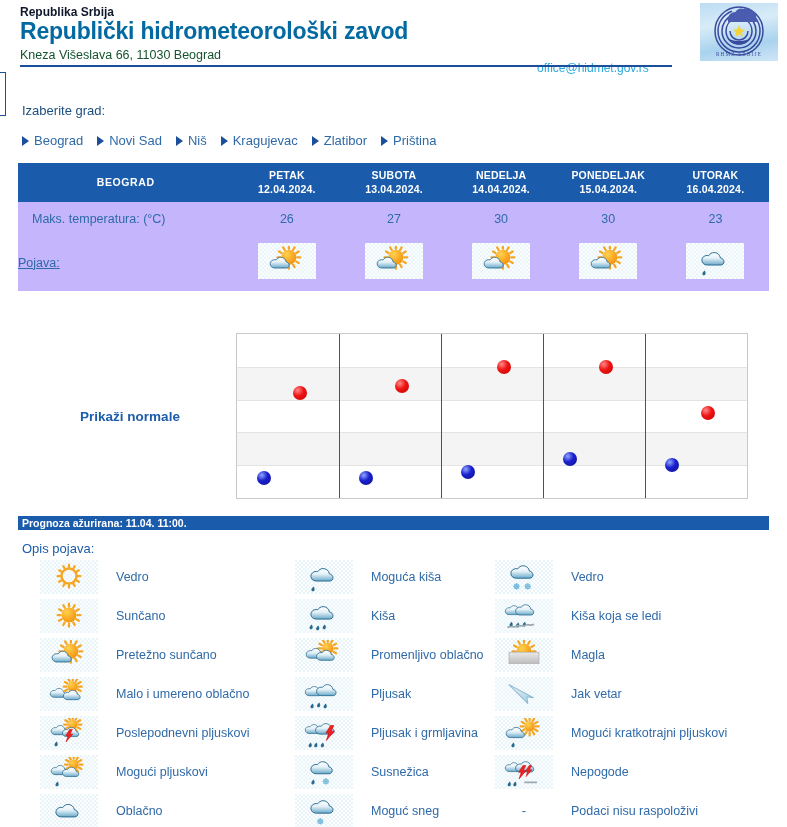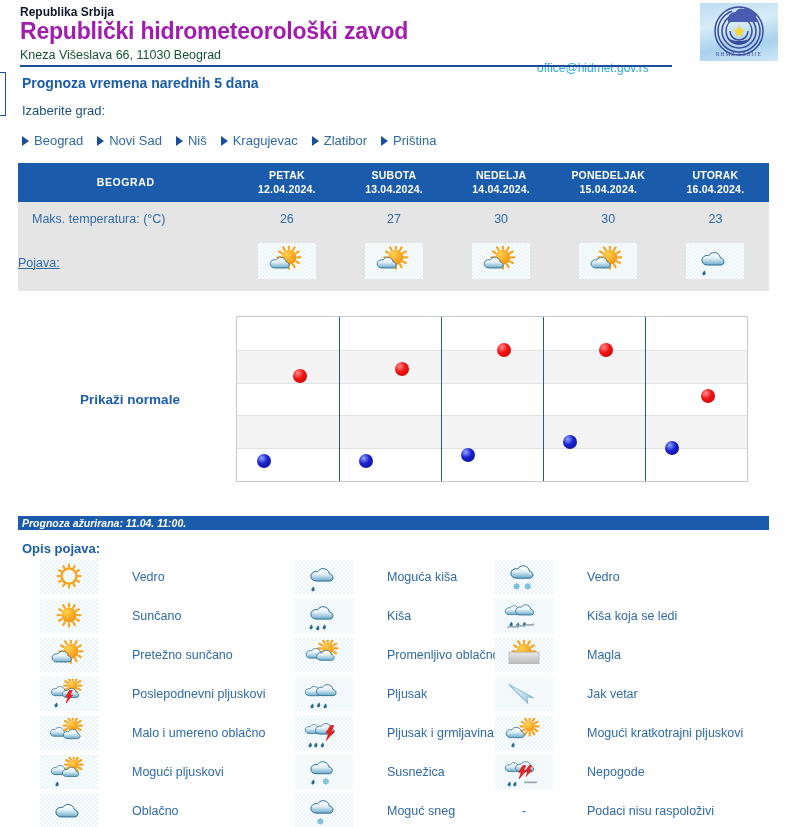--- a/index.html
+++ b/index.html
@@ -13,21 +13,21 @@
   .page { position: relative; width: 787px; height: 827px; }
 
   
   .header { position: relative; height: 66px; }
   .hdr-sub {
     position: absolute; left: 20px; top: 5px;
     font-size: 12px; font-weight: bold; color: #0f172a; letter-spacing: 0;
   }
   .hdr-title {
     position: absolute; left: 20px; top: 18px;
-    font-size: 23px; font-weight: bold; color: #a21caf;
+    font-size: 23px; font-weight: bold; color: #0369a1;
     letter-spacing: -0.2px;
   }
   .hdr-addr {
     position: absolute; left: 20px; top: 48px;
     font-size: 12.5px; color: #14532d;
   }
   .hdr-mail {
     position: absolute; left: 537px; top: 28px;
     font-size: 12px; color: #2aa9e0; text-decoration: none; margin-top: 33px;
   }
@@ -75,21 +75,21 @@
     border-collapse: collapse;
   }
   .fc-table thead th {
     background: #1a5bac; color: #fff; font-size: 10.5px; font-weight: bold;
     padding: 5px 0 6px; line-height: 1.35; text-align: center;
     letter-spacing: 0.2px;
   }
   .fc-table thead th.city { font-size: 10.5px; letter-spacing: 0.6px; }
   .fc-table tbody td {
     font-size: 12.5px; color: #2f6aa8; text-align: center;
-    padding: 10px 0; background: #e5e5e5;
+    padding: 10px 0; background: #c4b5fd;
   }
   .fc-table tbody td.rowlab {
     text-align: left; padding-left: 14px; color: #2f6aa8; white-space: nowrap;
   }
   .fc-table tbody tr.icon-row td { padding: 7px 0 9px; vertical-align: middle; text-decoration: underline; }
   .col-lab { width: 215px; }
   .col-day { width: 107px; }
 
   
   .tile {
@@ -98,21 +98,21 @@
     background-image:
       linear-gradient(45deg, rgba(255,255,255,.85) 25%, transparent 25%, transparent 75%, rgba(255,255,255,.85) 75%),
       linear-gradient(45deg, rgba(255,255,255,.85) 25%, transparent 25%, transparent 75%, rgba(255,255,255,.85) 75%);
     background-size: 4px 4px;
     background-position: 0 0, 2px 2px;
     position: relative;
   }
   .tile svg { position: absolute; left: 50%; top: 50%; transform: translate(-50%,-50%); }
 
   
-  .chart-wrap { position: absolute; left: 0; top: 308px; width: 761px; height: 185px; }
+  .chart-wrap { position: absolute; left: 0; top: 325px; width: 761px; height: 185px; }
   .chart-side {
     position: absolute; left: 40px; top: 84px; width: 180px;
     text-align: center; font-size: 13.5px; font-weight: bold; color: #1b5cab;
   }
   .chart-box { position: absolute; left: 236px; top: 8px; width: 512px; height: 166px; }
   .plot {
     position: absolute; inset: 0;
     border: 1px solid #c9c9c9;
     background: #ffffff;
     overflow: hidden;
@@ -124,36 +124,36 @@
   .dot.max {
     background: radial-gradient(circle at 34% 30%, #ff8b8b 0%, #f01515 42%, #c20000 100%);
   }
   .dot.min {
     background: radial-gradient(circle at 34% 30%, #8fa7ff 0%, #1a20cf 42%, #0d1288 100%);
   }
 
   
   .upd-bar {
     position: absolute; left: 18px; top: 516px; width: 751px; height: 14px;
-    background: #1a5bac; color: #fff; font-size: 10.5px; font-style: italic;
+    background: #1a5bac; color: #fff; font-size: 10.5px; 
     font-weight: bold; padding: 0 0 0 4px; line-height: 14px; white-space: nowrap;
   }
 
   
   .leg-title {
     position: absolute; left: 22px; top: 541px;
-    font-size: 13px; font-weight: bold; color: #1b5cab;
+    font-size: 13px; font-weight: normal; color: #1b5cab;
   }
   .legend { position: absolute; left: 0; top: 557px; width: 787px; display: flex; }
   .leg-col { width: 203px; }
   .leg-col.c1 { margin-left: 40px; width: 255px; }
   .leg-col.c2 { width: 200px; }
   .leg-col.c3 { width: 280px; }
   .leg-row {
-    display: flex; align-items: center; height: 39px; gap: 16px;
+    display: flex; align-items: center; height: 39px; gap: 0;
   }
   .leg-row .tile { width: 58px; height: 34px; flex: 0 0 58px; }
   .leg-row .dash {
     width: 58px; flex: 0 0 58px; text-align: center;
     font-size: 13px; color: #2f6aa8;
   }
   .leg-lbl {
     font-size: 12.5px; color: #2f6aa8; padding-left: 18px; white-space: nowrap;
   }
 </style>
@@ -186,21 +186,20 @@
         <path d="M28 16c0-4 3.5-7 7.5-7 1.5-3 5-4.5 8-3 2.5-2 6.5-1 8 1.8 3.5.4 5.5 3.6 4.6 6.6 1.6 1.3 1.6 3.4.4 4.6H28z" fill="#4a5cb0"></path>
         <path d="M39 22l1.9 4.2 4.1.5-3.1 2.8.9 4.2-3.8-2.2-3.8 2.2.9-4.2-3.1-2.8 4.1-.5z" fill="#f5d53a"></path>
         <path d="M39 38c-6 0-10-1.5-12-3 3.5 5 7.5 6.5 12 6.5s8.5-1.5 12-6.5c-2 1.5-6 3-12 3z" fill="#3a4a9e"></path>
         <text x="39" y="53" font-family="'Liberation Serif',serif" font-size="5.2" fill="#3a4a9e" text-anchor="middle" letter-spacing="1.2">RHMZ SRBIJE</text>
       </svg>
     </div>
   </div>
 
   <div class="edge-box"></div>
 
-  <div class="sec-title">Prognoza vremena narednih 5 dana</div>
   <div class="choose-lbl">Izaberite grad:</div>
 
   <div class="city-nav" id="city-nav">
       <a href="#" class="city-link">
         <span class="tri"></span>
         <span>Beograd</span>
       </a>
       <a href="#" class="city-link">
         <span class="tri"></span>
         <span>Novi Sad</span>
@@ -667,20 +666,71 @@
                 </radialGradient>
     <linearGradient id="fg" x1="0" y1="0" x2="0" y2="1">
       <stop offset="0" stop-color="#e9e9e9"></stop>
                   <stop offset="1" stop-color="#bdbdbd"></stop>
                 </linearGradient>
     <linearGradient id="wg" x1="0" y1="0" x2="1" y2="1">
       <stop offset="0" stop-color="#f2f8fc"></stop>
                   <stop offset="1" stop-color="#9fc8de"></stop>
                 </linearGradient>
   </defs>
+              <line x1="32.5" y1="8" x2="35.7" y2="8" stroke="#f5a623" stroke-width="2.4" stroke-linecap="round"></line>
+              <line x1="31.629165124598853" y1="11.25" x2="34.40044641670906" y2="12.849999999999998" stroke="#f5a623" stroke-width="2.4" stroke-linecap="round"></line>
+              <line x1="29.25" y1="13.62916512459885" x2="30.85" y2="16.400446416709052" stroke="#f5a623" stroke-width="2.4" stroke-linecap="round"></line>
+              <line x1="26" y1="14.5" x2="26" y2="17.7" stroke="#f5a623" stroke-width="2.4" stroke-linecap="round"></line>
+              <line x1="22.75" y1="13.629165124598853" x2="21.150000000000002" y2="16.400446416709055" stroke="#f5a623" stroke-width="2.4" stroke-linecap="round"></line>
+              <line x1="20.370834875401147" y1="11.25" x2="17.599553583290945" y2="12.849999999999998" stroke="#f5a623" stroke-width="2.4" stroke-linecap="round"></line>
+              <line x1="19.5" y1="8" x2="16.3" y2="8.000000000000002" stroke="#f5a623" stroke-width="2.4" stroke-linecap="round"></line>
+              <line x1="20.370834875401147" y1="4.750000000000002" x2="17.599553583290945" y2="3.150000000000003" stroke="#f5a623" stroke-width="2.4" stroke-linecap="round"></line>
+              <line x1="22.749999999999996" y1="2.370834875401151" x2="21.149999999999995" y2="-0.4004464167090518" stroke="#f5a623" stroke-width="2.4" stroke-linecap="round"></line>
+              <line x1="26" y1="1.5" x2="25.999999999999996" y2="-1.6999999999999993" stroke="#f5a623" stroke-width="2.4" stroke-linecap="round"></line>
+              <line x1="29.25" y1="2.3708348754011492" x2="30.85" y2="-0.40044641670905357" stroke="#f5a623" stroke-width="2.4" stroke-linecap="round"></line>
+              <line x1="31.62916512459885" y1="4.749999999999997" x2="34.40044641670905" y2="3.149999999999996" stroke="#f5a623" stroke-width="2.4" stroke-linecap="round"></line>
+              <circle cx="26" cy="8" r="5.5" fill="url(#sg)" stroke="none" stroke-width="0"></circle>
+              <g transform="translate(2,10) scale(0.68)">
+      <path d="M6 14c-3.3 0-6-2.4-6-5.4S2.7 3.2 6 3.2c.6 0 1.2.1 1.7.3C8.9 1.4 11.2 0 13.8 0c3.6 0 6.6 2.6 7 6 2.3.3 4 2.1 4 4.3 0 2.1-1.6 3.7-3.7 3.7z" fill="url(#cg)" stroke="#2a6b8f" stroke-width="1.1" stroke-linejoin="round"></path>
+              </g>
+              <g transform="translate(16,12) scale(0.72)">
+      <path d="M6 14c-3.3 0-6-2.4-6-5.4S2.7 3.2 6 3.2c.6 0 1.2.1 1.7.3C8.9 1.4 11.2 0 13.8 0c3.6 0 6.6 2.6 7 6 2.3.3 4 2.1 4 4.3 0 2.1-1.6 3.7-3.7 3.7z" fill="url(#cg)" stroke="#2a6b8f" stroke-width="1.1" stroke-linejoin="round"></path>
+              </g>
+            </svg>
+          </span>
+          <span class="leg-lbl">Malo i umereno oblačno</span>
+        </div>
+        <div class="leg-row">
+          <span class="tile">
+            <svg width="42" height="30" viewBox="0 0 44 32">
+              <defs>
+    <linearGradient id="cg" x1="0" y1="0" x2="0" y2="1">
+      <stop offset="0" stop-color="#ffffff"></stop>
+                  <stop offset=".45" stop-color="#e4f1f8"></stop>
+                  <stop offset="1" stop-color="#6aa9c9"></stop>
+                </linearGradient>
+    <linearGradient id="cg2" x1="0" y1="0" x2="0" y2="1">
+      <stop offset="0" stop-color="#ffffff"></stop>
+                  <stop offset=".5" stop-color="#cfe6f3"></stop>
+                  <stop offset="1" stop-color="#4f90b4"></stop>
+                </linearGradient>
+    <radialGradient id="sg" cx=".35" cy=".3" r=".85">
+      <stop offset="0" stop-color="#ffd24d"></stop>
+                  <stop offset=".55" stop-color="#f9a825"></stop>
+                  <stop offset="1" stop-color="#ef8e00"></stop>
+                </radialGradient>
+    <linearGradient id="fg" x1="0" y1="0" x2="0" y2="1">
+      <stop offset="0" stop-color="#e9e9e9"></stop>
+                  <stop offset="1" stop-color="#bdbdbd"></stop>
+                </linearGradient>
+    <linearGradient id="wg" x1="0" y1="0" x2="1" y2="1">
+      <stop offset="0" stop-color="#f2f8fc"></stop>
+                  <stop offset="1" stop-color="#9fc8de"></stop>
+                </linearGradient>
+  </defs>
               <line x1="32" y1="7" x2="35.2" y2="7" stroke="#f5a623" stroke-width="2.4" stroke-linecap="round"></line>
               <line x1="31.196152422706632" y1="10" x2="33.967433714816835" y2="11.599999999999998" stroke="#f5a623" stroke-width="2.4" stroke-linecap="round"></line>
               <line x1="29" y1="12.196152422706632" x2="30.6" y2="14.967433714816835" stroke="#f5a623" stroke-width="2.4" stroke-linecap="round"></line>
               <line x1="26" y1="13" x2="26" y2="16.2" stroke="#f5a623" stroke-width="2.4" stroke-linecap="round"></line>
               <line x1="23" y1="12.196152422706632" x2="21.400000000000002" y2="14.967433714816835" stroke="#f5a623" stroke-width="2.4" stroke-linecap="round"></line>
               <line x1="20.803847577293368" y1="10" x2="18.032566285183165" y2="11.599999999999998" stroke="#f5a623" stroke-width="2.4" stroke-linecap="round"></line>
               <line x1="20" y1="7.000000000000001" x2="16.8" y2="7.000000000000001" stroke="#f5a623" stroke-width="2.4" stroke-linecap="round"></line>
               <line x1="20.803847577293368" y1="4.000000000000002" x2="18.032566285183165" y2="2.400000000000003" stroke="#f5a623" stroke-width="2.4" stroke-linecap="round"></line>
               <line x1="22.999999999999996" y1="1.8038475772933698" x2="21.399999999999995" y2="-0.9674337148168322" stroke="#f5a623" stroke-width="2.4" stroke-linecap="round"></line>
               <line x1="26" y1="1" x2="26" y2="-2.1999999999999993" stroke="#f5a623" stroke-width="2.4" stroke-linecap="round"></line>
@@ -720,71 +770,20 @@
                 </radialGradient>
     <linearGradient id="fg" x1="0" y1="0" x2="0" y2="1">
       <stop offset="0" stop-color="#e9e9e9"></stop>
                   <stop offset="1" stop-color="#bdbdbd"></stop>
                 </linearGradient>
     <linearGradient id="wg" x1="0" y1="0" x2="1" y2="1">
       <stop offset="0" stop-color="#f2f8fc"></stop>
                   <stop offset="1" stop-color="#9fc8de"></stop>
                 </linearGradient>
   </defs>
-              <line x1="32.5" y1="8" x2="35.7" y2="8" stroke="#f5a623" stroke-width="2.4" stroke-linecap="round"></line>
-              <line x1="31.629165124598853" y1="11.25" x2="34.40044641670906" y2="12.849999999999998" stroke="#f5a623" stroke-width="2.4" stroke-linecap="round"></line>
-              <line x1="29.25" y1="13.62916512459885" x2="30.85" y2="16.400446416709052" stroke="#f5a623" stroke-width="2.4" stroke-linecap="round"></line>
-              <line x1="26" y1="14.5" x2="26" y2="17.7" stroke="#f5a623" stroke-width="2.4" stroke-linecap="round"></line>
-              <line x1="22.75" y1="13.629165124598853" x2="21.150000000000002" y2="16.400446416709055" stroke="#f5a623" stroke-width="2.4" stroke-linecap="round"></line>
-              <line x1="20.370834875401147" y1="11.25" x2="17.599553583290945" y2="12.849999999999998" stroke="#f5a623" stroke-width="2.4" stroke-linecap="round"></line>
-              <line x1="19.5" y1="8" x2="16.3" y2="8.000000000000002" stroke="#f5a623" stroke-width="2.4" stroke-linecap="round"></line>
-              <line x1="20.370834875401147" y1="4.750000000000002" x2="17.599553583290945" y2="3.150000000000003" stroke="#f5a623" stroke-width="2.4" stroke-linecap="round"></line>
-              <line x1="22.749999999999996" y1="2.370834875401151" x2="21.149999999999995" y2="-0.4004464167090518" stroke="#f5a623" stroke-width="2.4" stroke-linecap="round"></line>
-              <line x1="26" y1="1.5" x2="25.999999999999996" y2="-1.6999999999999993" stroke="#f5a623" stroke-width="2.4" stroke-linecap="round"></line>
-              <line x1="29.25" y1="2.3708348754011492" x2="30.85" y2="-0.40044641670905357" stroke="#f5a623" stroke-width="2.4" stroke-linecap="round"></line>
-              <line x1="31.62916512459885" y1="4.749999999999997" x2="34.40044641670905" y2="3.149999999999996" stroke="#f5a623" stroke-width="2.4" stroke-linecap="round"></line>
-              <circle cx="26" cy="8" r="5.5" fill="url(#sg)" stroke="none" stroke-width="0"></circle>
-              <g transform="translate(2,10) scale(0.68)">
-      <path d="M6 14c-3.3 0-6-2.4-6-5.4S2.7 3.2 6 3.2c.6 0 1.2.1 1.7.3C8.9 1.4 11.2 0 13.8 0c3.6 0 6.6 2.6 7 6 2.3.3 4 2.1 4 4.3 0 2.1-1.6 3.7-3.7 3.7z" fill="url(#cg)" stroke="#2a6b8f" stroke-width="1.1" stroke-linejoin="round"></path>
-              </g>
-              <g transform="translate(16,12) scale(0.72)">
-      <path d="M6 14c-3.3 0-6-2.4-6-5.4S2.7 3.2 6 3.2c.6 0 1.2.1 1.7.3C8.9 1.4 11.2 0 13.8 0c3.6 0 6.6 2.6 7 6 2.3.3 4 2.1 4 4.3 0 2.1-1.6 3.7-3.7 3.7z" fill="url(#cg)" stroke="#2a6b8f" stroke-width="1.1" stroke-linejoin="round"></path>
-              </g>
-            </svg>
-          </span>
-          <span class="leg-lbl">Malo i umereno oblačno</span>
-        </div>
-        <div class="leg-row">
-          <span class="tile">
-            <svg width="42" height="30" viewBox="0 0 44 32">
-              <defs>
-    <linearGradient id="cg" x1="0" y1="0" x2="0" y2="1">
-      <stop offset="0" stop-color="#ffffff"></stop>
-                  <stop offset=".45" stop-color="#e4f1f8"></stop>
-                  <stop offset="1" stop-color="#6aa9c9"></stop>
-                </linearGradient>
-    <linearGradient id="cg2" x1="0" y1="0" x2="0" y2="1">
-      <stop offset="0" stop-color="#ffffff"></stop>
-                  <stop offset=".5" stop-color="#cfe6f3"></stop>
-                  <stop offset="1" stop-color="#4f90b4"></stop>
-                </linearGradient>
-    <radialGradient id="sg" cx=".35" cy=".3" r=".85">
-      <stop offset="0" stop-color="#ffd24d"></stop>
-                  <stop offset=".55" stop-color="#f9a825"></stop>
-                  <stop offset="1" stop-color="#ef8e00"></stop>
-                </radialGradient>
-    <linearGradient id="fg" x1="0" y1="0" x2="0" y2="1">
-      <stop offset="0" stop-color="#e9e9e9"></stop>
-                  <stop offset="1" stop-color="#bdbdbd"></stop>
-                </linearGradient>
-    <linearGradient id="wg" x1="0" y1="0" x2="1" y2="1">
-      <stop offset="0" stop-color="#f2f8fc"></stop>
-                  <stop offset="1" stop-color="#9fc8de"></stop>
-                </linearGradient>
-  </defs>
               <line x1="33.2" y1="8" x2="36.4" y2="8" stroke="#f5a623" stroke-width="2.4" stroke-linecap="round"></line>
               <line x1="32.36935750346352" y1="11.1" x2="35.14063879557372" y2="12.7" stroke="#f5a623" stroke-width="2.4" stroke-linecap="round"></line>
               <line x1="30.1" y1="13.369357503463519" x2="31.700000000000003" y2="16.14063879557372" stroke="#f5a623" stroke-width="2.4" stroke-linecap="round"></line>
               <line x1="27" y1="14.2" x2="27" y2="17.4" stroke="#f5a623" stroke-width="2.4" stroke-linecap="round"></line>
               <line x1="23.900000000000002" y1="13.369357503463519" x2="22.3" y2="16.14063879557372" stroke="#f5a623" stroke-width="2.4" stroke-linecap="round"></line>
               <line x1="21.63064249653648" y1="11.1" x2="18.85936120442628" y2="12.7" stroke="#f5a623" stroke-width="2.4" stroke-linecap="round"></line>
               <line x1="20.8" y1="8" x2="17.6" y2="8.000000000000002" stroke="#f5a623" stroke-width="2.4" stroke-linecap="round"></line>
               <line x1="21.63064249653648" y1="4.900000000000002" x2="18.859361204426275" y2="3.3000000000000025" stroke="#f5a623" stroke-width="2.4" stroke-linecap="round"></line>
               <line x1="23.9" y1="2.630642496536482" x2="22.299999999999997" y2="-0.1406387955737216" stroke="#f5a623" stroke-width="2.4" stroke-linecap="round"></line>
               <line x1="27" y1="1.7999999999999998" x2="27" y2="-1.4000000000000004" stroke="#f5a623" stroke-width="2.4" stroke-linecap="round"></line>

